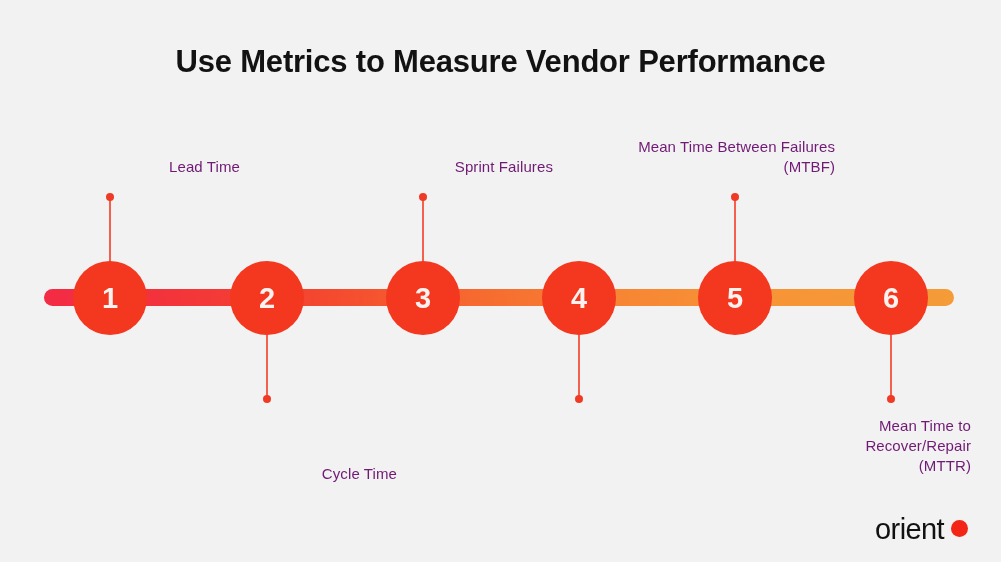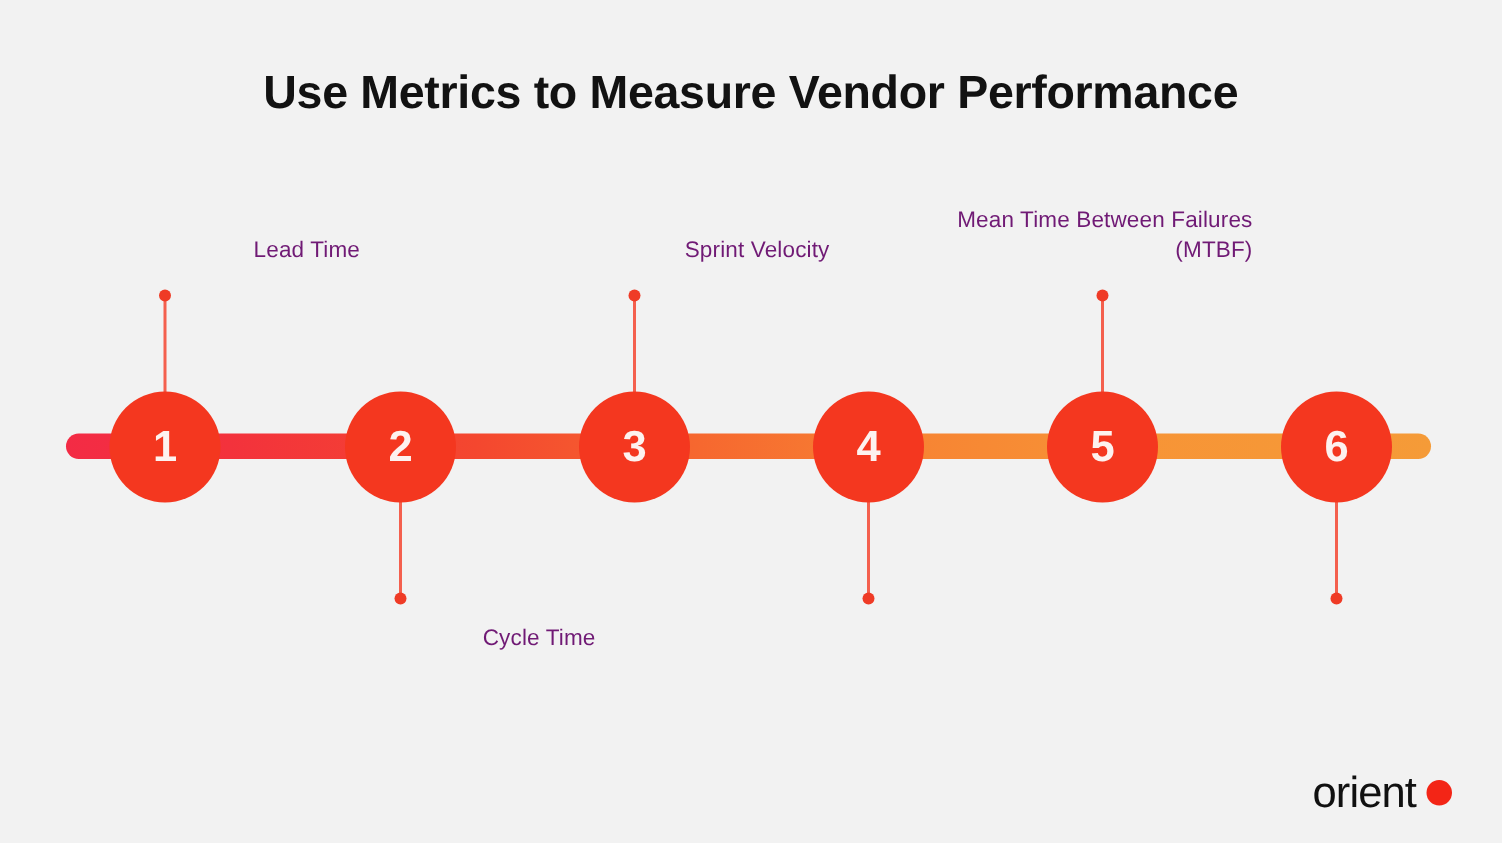--- a/index.html
+++ b/index.html
@@ -149,42 +149,43 @@
   <div class="label above" style="left:110px;">Lead Time</div>
   <div class="stem up" style="left:110px;">
     <span class="dot"></span>
   </div>
   <div class="node" style="left:110px;">1</div>
 
   <div class="node" style="left:267px;">2</div>
   <div class="stem down" style="left:267px;">
     <span class="dot"></span>
   </div>
-  <div class="label below" style="left:267px;">Cycle Time</div>
+  <div class="label below" style="left:267px;margin-top:48px;">Cycle Time</div>
 
-  <div class="label above" style="left:423px;">Sprint Velocity</div>
+  <div class="label above" style="left:423px;">Sprint Failures</div>
   <div class="stem up" style="left:423px;">
     <span class="dot"></span>
   </div>
   <div class="node" style="left:423px;">3</div>
 
   <div class="node" style="left:579px;">4</div>
   <div class="stem down" style="left:579px;">
     <span class="dot"></span>
   </div>
 
   <div class="label above" style="left:735px;width:200px;margin-left:-100px;">Mean Time Between Failures (MTBF)</div>
   <div class="stem up" style="left:735px;">
     <span class="dot"></span>
   </div>
   <div class="node" style="left:735px;">5</div>
 
   <div class="node" style="left:891px;">6</div>
   <div class="stem down" style="left:891px;">
     <span class="dot"></span>
   </div>
+  <div class="label below" style="left:891px;width:160px;margin-left:-80px;">Mean Time to Recover/Repair (MTTR)</div>
 
   <div class="logo">
     <span class="logo-word">orient</span>
     <span class="logo-dot"></span>
   </div>
 
 </div>
 
 </body></html>

